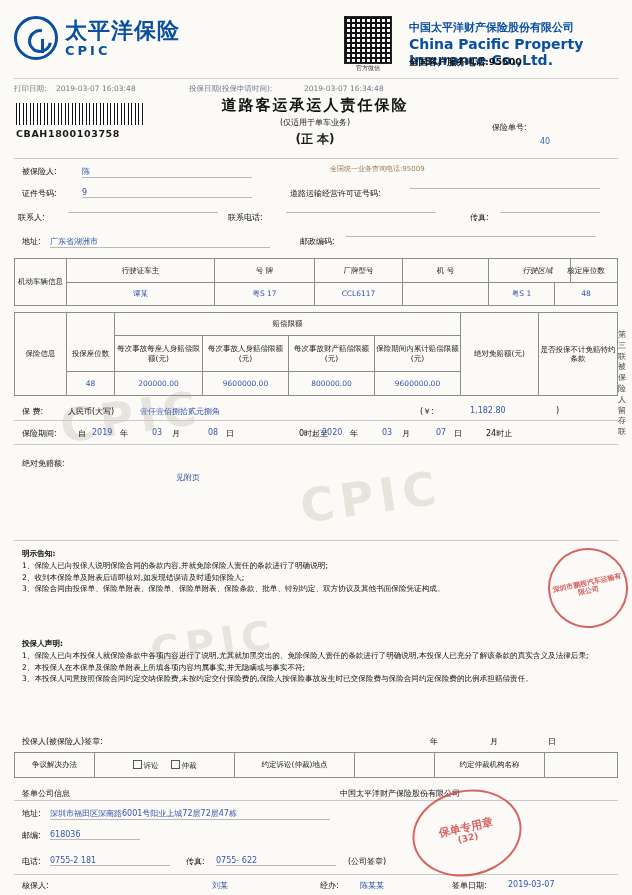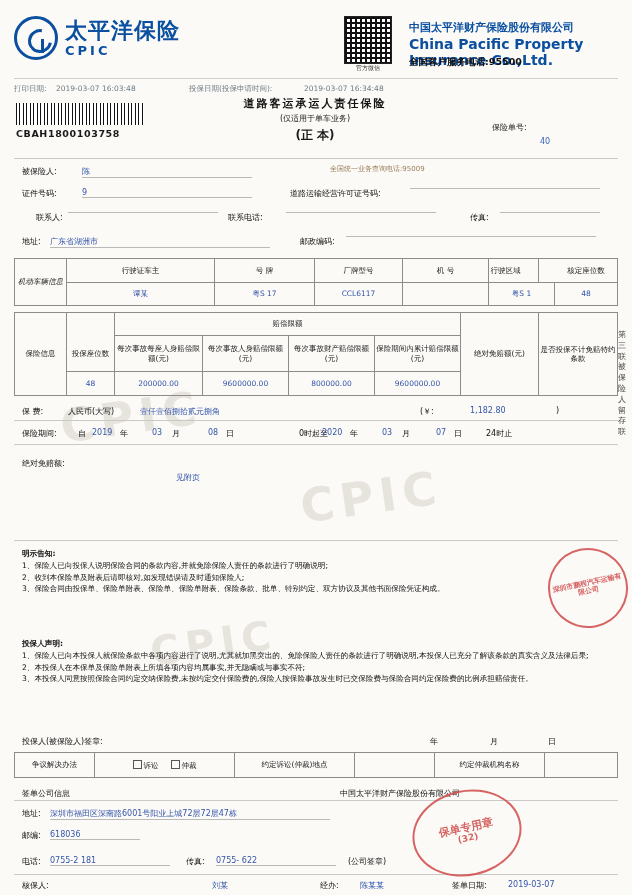--- a/index.html
+++ b/index.html
@@ -30,21 +30,21 @@
       background-size:5px 5px;background-color:#fff;border:1px solid #222;}
   .qr-cap{position:absolute;left:330px;top:50px;width:48px;text-align:center;font-size:6px;color:#333;}
   .co-cn{position:absolute;left:395px;top:6px;font-size:11px;color:#0a4fa0;font-weight:bold;}
   .co-en{position:absolute;left:395px;top:22px;font-size:14px;color:#0a4fa0;font-weight:bold;}
   .co-tel{position:absolute;left:395px;top:42px;font-size:9.5px;color:#111;font-weight:bold;}
   
   .meta{position:absolute;top:84px;left:14px;width:604px;font-size:7.5px;color:#6f7b86;}
   .meta span{position:absolute;white-space:nowrap;}
   
   .title{position:absolute;left:150px;top:96px;width:330px;text-align:center;}
-  .t1{font-size:11px;font-weight:bold;letter-spacing:2px;color:#111;}
+  .t1{font-size:15px;font-weight:bold;letter-spacing:2px;color:#111;}
   .t2{font-size:8px;color:#222;margin-top:2px;}
   .t3{font-size:12px;font-weight:bold;margin-top:3px;}
   .barcode{position:absolute;left:16px;top:103px;width:128px;height:22px;
      background:repeating-linear-gradient(90deg,#111 0 1px,#fff 1px 3px,#111 3px 4px,#fff 4px 7px);}
   .barcode-no{position:absolute;left:16px;top:128px;font-size:9.5px;letter-spacing:.6px;font-weight:bold;}
   .polno-l{position:absolute;left:492px;top:122px;font-size:8px;}
   .polno-v{position:absolute;left:540px;top:137px;font-size:8px;color:#3a63c0;}
   
   .fld{position:absolute;font-size:8px;color:#111;white-space:nowrap;}
   .val{color:#3355aa;font-size:8px;white-space:nowrap;}
@@ -117,39 +117,39 @@
 
   <div class="fld" style="left:22px;top:166px;">被保险人:</div>
   <div class="val ul" style="position:absolute;left:82px;top:166px;width:170px;">陈</div>
   <div class="val" style="position:absolute;left:330px;top:164px;font-size:7px;color:#9b7f5a;">全国统一业务查询电话:95009</div>
 
   <div class="fld" style="left:22px;top:188px;">证件号码:</div>
   <div class="val ul" style="position:absolute;left:82px;top:188px;width:170px;">9</div>
   <div class="fld" style="left:290px;top:188px;">道路运输经营许可证号码:</div>
   <div class="val ul" style="position:absolute;left:410px;top:188px;width:190px;"></div>
 
-  <div class="fld" style="left:36px;top:212px;">联系人:</div>
+  <div class="fld" style="left:18px;top:212px;">联系人:</div>
   <div class="val ul" style="position:absolute;left:68px;top:212px;width:150px;"></div>
   <div class="fld" style="left:228px;top:212px;">联系电话:</div>
   <div class="val ul" style="position:absolute;left:286px;top:212px;width:150px;"></div>
   <div class="fld" style="left:470px;top:212px;">传真:</div>
   <div class="val ul" style="position:absolute;left:500px;top:212px;width:100px;"></div>
 
   <div class="fld" style="left:22px;top:236px;">地址:</div>
   <div class="val ul" style="position:absolute;left:50px;top:236px;width:220px;">广东省湖洲市</div>
   <div class="fld" style="left:300px;top:236px;">邮政编码:</div>
   <div class="val ul" style="position:absolute;left:346px;top:236px;width:250px;"></div>
 
   <div class="tbl" style="left:14px;top:258px;width:604px;height:48px;">
-    <div class="c" style="left:0;top:0;width:52px;height:46px;font-style:italic;">机动车辆信息</div>
+    <div class="c" style="left:0;top:0;width:52px;height:46px;">机动车辆信息</div>
     <div class="c" style="left:52px;top:0;width:148px;height:23px;">行驶证车主</div>
     <div class="c" style="left:200px;top:0;width:100px;height:23px;">号 牌</div>
     <div class="c" style="left:300px;top:0;width:88px;height:23px;">厂牌型号</div>
     <div class="c" style="left:388px;top:0;width:86px;height:23px;">机 号</div>
-    <div class="c" style="left:458px;top:0;width:66px;height:23px;">行驶区域</div>
+    <div class="c" style="left:490px;top:0;width:66px;height:23px;font-style:italic;">行驶区域</div>
     <div class="c last" style="left:540px;top:0;width:62px;height:23px;">核定座位数</div>
 
     <div class="c row2 blue" style="left:52px;top:23px;width:148px;height:23px;">谭某</div>
     <div class="c row2 blue" style="left:200px;top:23px;width:100px;height:23px;">粤S  17</div>
     <div class="c row2 blue" style="left:300px;top:23px;width:88px;height:23px;">CCL6117</div>
     <div class="c row2 blue" style="left:388px;top:23px;width:86px;height:23px;"></div>
     <div class="c row2 blue" style="left:474px;top:23px;width:66px;height:23px;">粤S  1</div>
     <div class="c row2 blue last" style="left:540px;top:23px;width:62px;height:23px;">48</div>
   </div>
 

